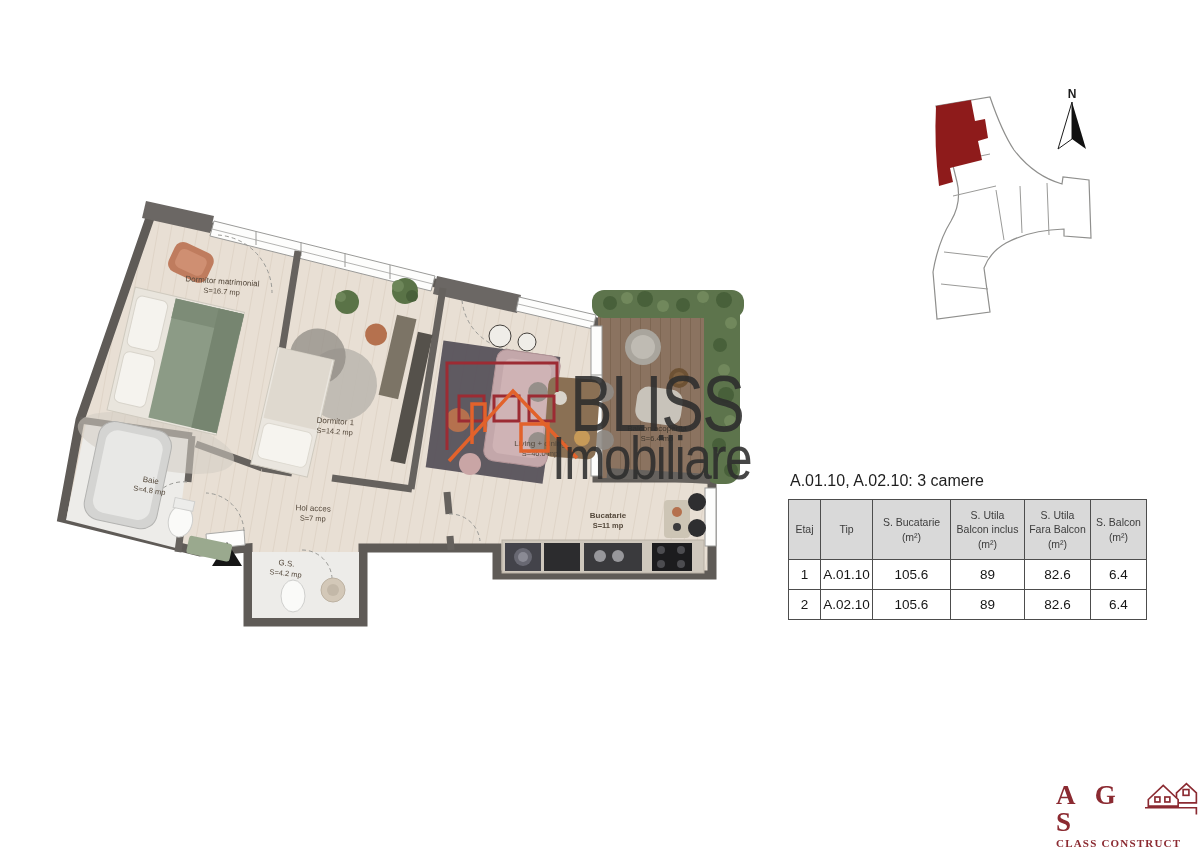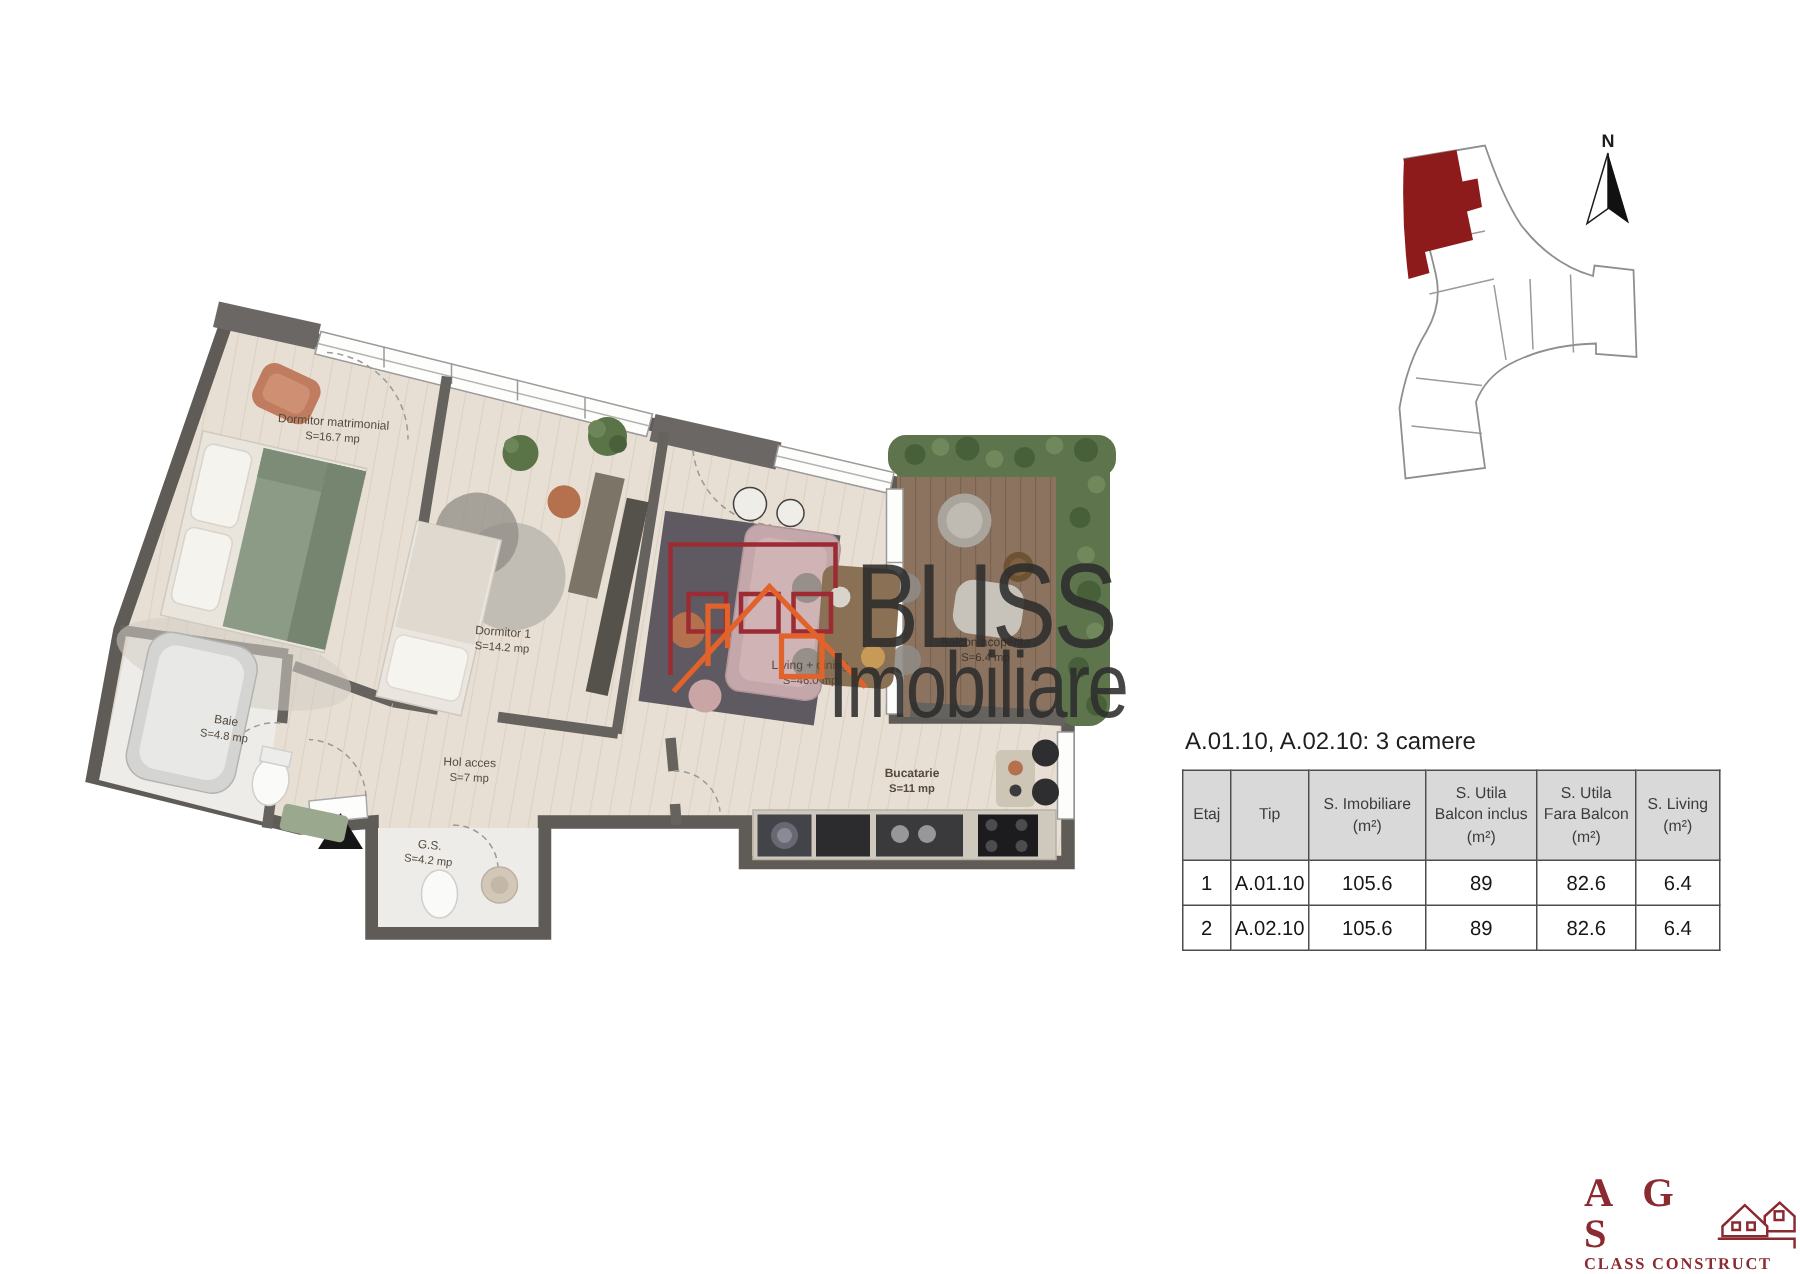--- a/index.html
+++ b/index.html
@@ -4,37 +4,37 @@
 <style>
   html,body{margin:0;padding:0;background:#ffffff;}
   #page{position:relative;width:1200px;height:849px;background:#ffffff;overflow:hidden;
         font-family:"Liberation Sans",sans-serif;}
   svg{position:absolute;left:0;top:0;}
   .rlabel{position:absolute;display:flex;flex-direction:column;align-items:center;
           font-size:8px;color:#55493c;line-height:1.3;white-space:nowrap;z-index:3;}
   .rlabel .ar{font-size:7.5px;}
   
   #unitinfo{position:absolute;left:788px;top:472px;width:362px;z-index:2;color:#1f1f1f;}
-  #unitinfo .title{font-size:16px;margin:14px 0 9px 2px;color:#1e1e1e;}
+  #unitinfo .title{font-size:16px;margin:0 0 9px 2px;color:#1e1e1e;}
   #unitinfo table{border-collapse:collapse;width:358px;table-layout:fixed;}
   #unitinfo th,#unitinfo td{border:1px solid #4d4d4d;text-align:center;vertical-align:middle;}
   #unitinfo th{background:#d9d9d9;font-weight:normal;font-size:10.5px;color:#3c3c3c;
                white-space:pre-line;height:55px;padding:2px 1px;line-height:1.35;}
   #unitinfo td{font-size:13.5px;height:27px;background:#ffffff;color:#161616;}
   #unitinfo col:nth-child(1){width:32px;} #unitinfo col:nth-child(2){width:52px;}
   #unitinfo col:nth-child(3){width:78px;} #unitinfo col:nth-child(4){width:74px;}
   #unitinfo col:nth-child(5){width:66px;} #unitinfo col:nth-child(6){width:56px;}
   
   .wm{position:absolute;color:#2d2d2d;opacity:.88;z-index:4;font-family:"Liberation Sans",sans-serif;
       letter-spacing:-2px;transform-origin:left top;}
   #wm1{left:570px;top:358px;font-size:80px;transform:scaleX(.80);}
   #wm2{left:552px;top:422px;font-size:62px;transform:scaleX(.80);}
   
   #ags{position:absolute;left:1056px;top:776px;width:142px;height:70px;z-index:2;color:#8b2a31;}
-  #ags .row1{display:flex;align-items:flex-end;}
+  #ags .row1{display:flex;align-items:flex-start;}
   #ags .initials{font-family:"Liberation Serif",serif;font-weight:bold;font-size:27px;
                  letter-spacing:7px;line-height:1;margin-top:6px;}
   #ags .l2{font-family:Liberation Serif, serif;font-weight:bold;font-size:11px;
            letter-spacing:1.2px;margin-top:1px;}
 </style>
 </head>
 <body>
 
 <div id="page">
 
@@ -295,29 +295,29 @@
           <col>
           <col>
           <col>
           <col>
           <col>
         </colgroup>
     <thead>
           <tr id="area-table-head">
             <th>Etaj</th>
             <th>Tip</th>
-            <th>S. Imobiliare
+            <th>S. Bucatarie
 (m²)</th>
             <th>S. Utila
 Balcon inclus
 (m²)</th>
             <th>S. Utila
 Fara Balcon
 (m²)</th>
-            <th>S. Living
+            <th>S. Balcon
 (m²)</th>
           </tr>
         </thead>
     <tbody id="area-table-body">
           <tr>
             <td>1</td>
             <td>A.01.10</td>
             <td>105.6</td>
             <td>89</td>
             <td>82.6</td>

